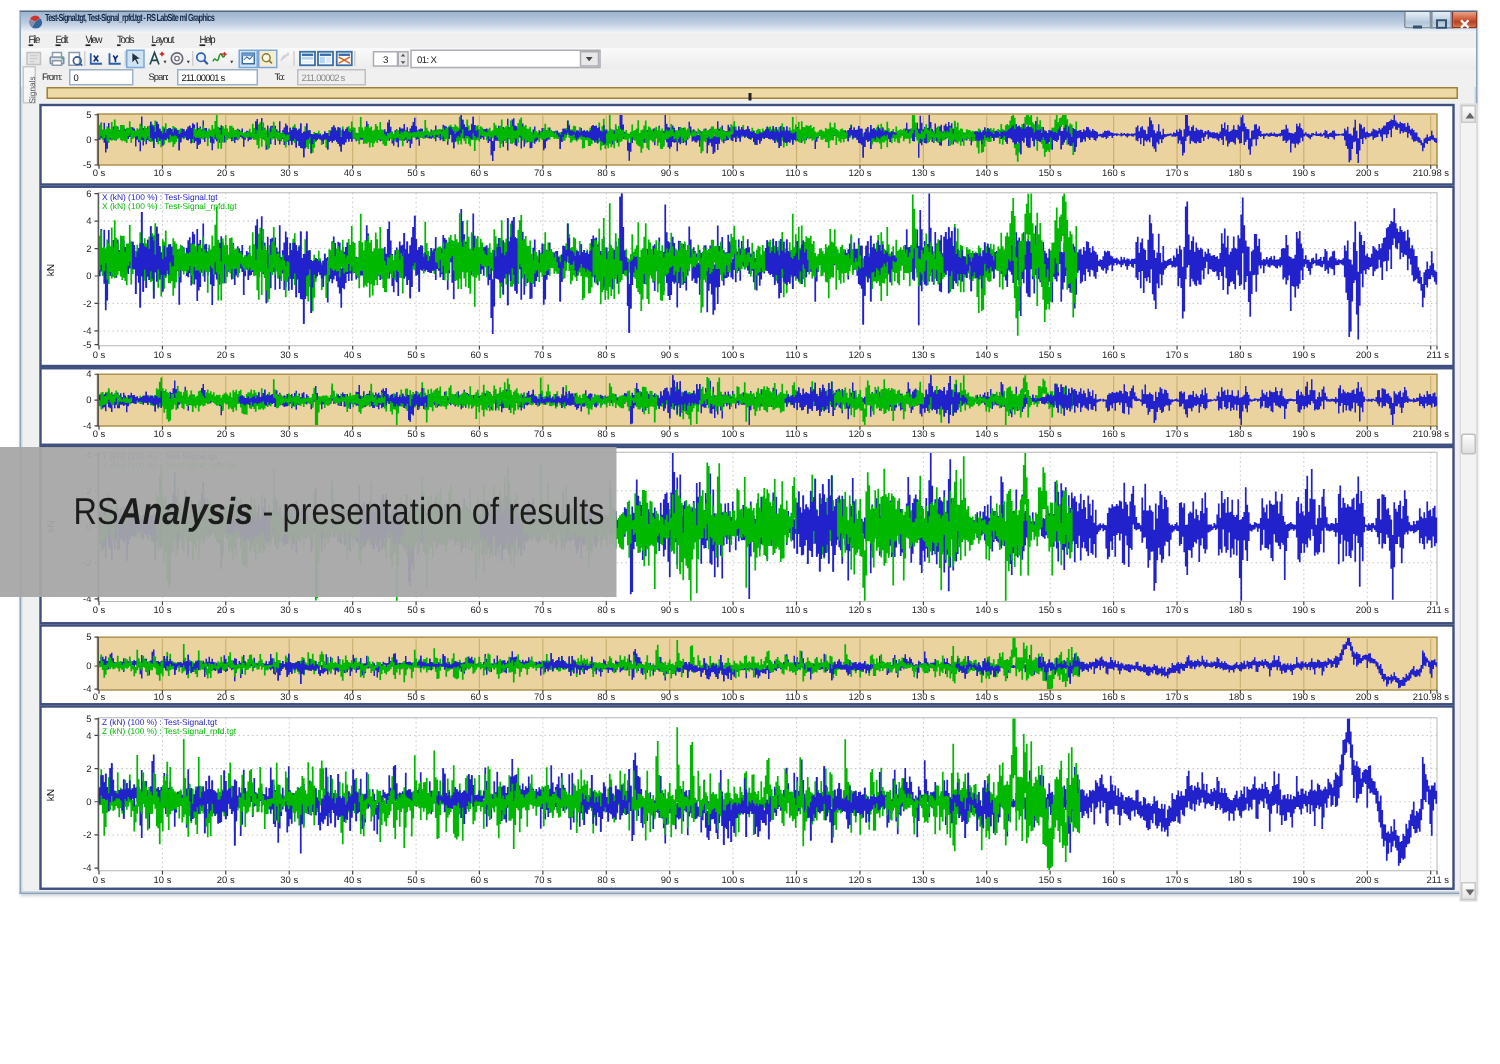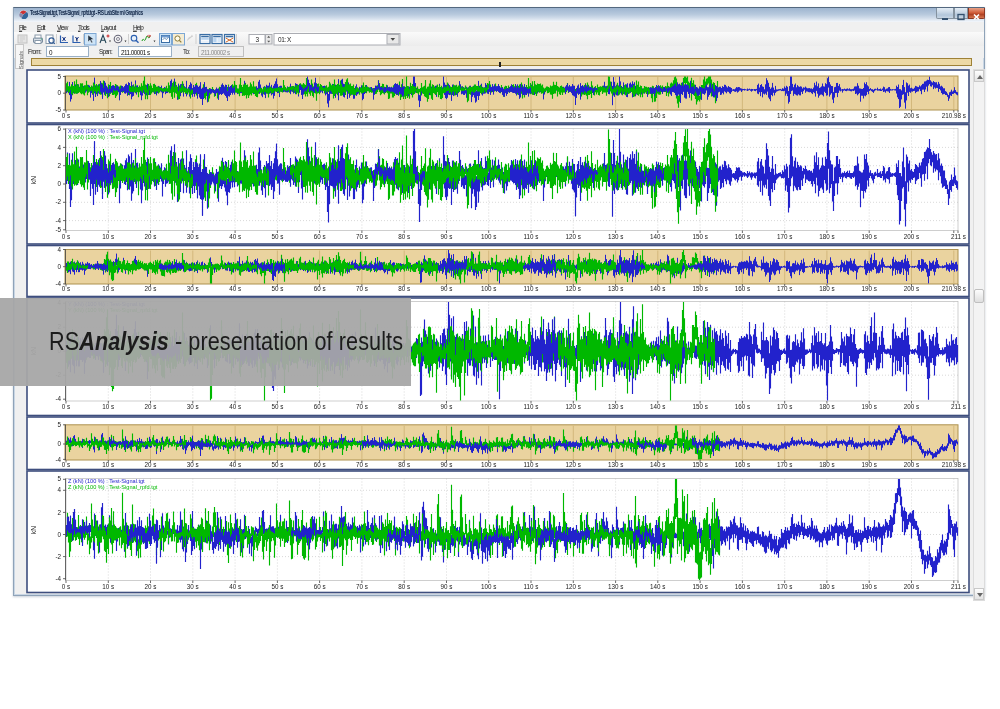--- a/index.html
+++ b/index.html
@@ -27,21 +27,21 @@
   color:#111;padding:2px 0 0 2px;letter-spacing:-0.5px}
 .fbox.dis{background:#efefef;border-color:#bfbfbf;color:#8a8a8a}
 #sigtab{position:absolute;left:1px;top:36px;width:9px;height:25px;background:#f6f6f6;border:1px solid #c8c8c8}
 
 #tanstrip{position:absolute;left:17px;top:50px;width:941px;height:8px;background:#edd9a5;border:1px solid #9e8136}
 #tanstrip .tick{position:absolute;left:467px;top:3px;width:2px;height:5px;background:#222}
 #scrollv{position:absolute;left:959px;top:61px;width:12px;height:532px;background:#f3f3f3;border:1px solid #dcdcdc}
 .sbtn{position:absolute;left:0;width:10px;height:12px;background:linear-gradient(#fefefe,#e3e3e3);border:1px solid #c9c9c9}
 .sarr{position:absolute;left:2px;width:0;height:0;border-left:3px solid transparent;border-right:3px solid transparent}
 #sthumb{position:absolute;left:0;top:219px;width:10px;height:14px;background:linear-gradient(#fdfdfd,#dfdfdf);border:1px solid #bfbfbf;border-radius:2px}
-#banner{position:absolute;left:0;top:298px;width:411px;height:88px;background:rgba(167,167,167,0.95);z-index:50}
+#banner{position:absolute;left:0;top:298px;width:411px;height:100px;background:rgba(167,167,167,0.95);z-index:50}
 #banner-txt{position:absolute;left:49px;top:29px;font-size:25px;color:#1c1c1c;white-space:nowrap;letter-spacing:0.1px;transform:scaleX(0.865);transform-origin:left top}
 </style>
 </head>
 <body>
 
 <div id="win">
   <div id="titlebar">
     <svg id="title-ico" viewBox="0 0 10 10">
         <circle cx="5" cy="5" r="4.5" fill="#fff"></circle>
         <path d="M5 5 L1 3 A4.4 4.4 0 0 1 8.5 2.2 Z" fill="#c33"></path>

